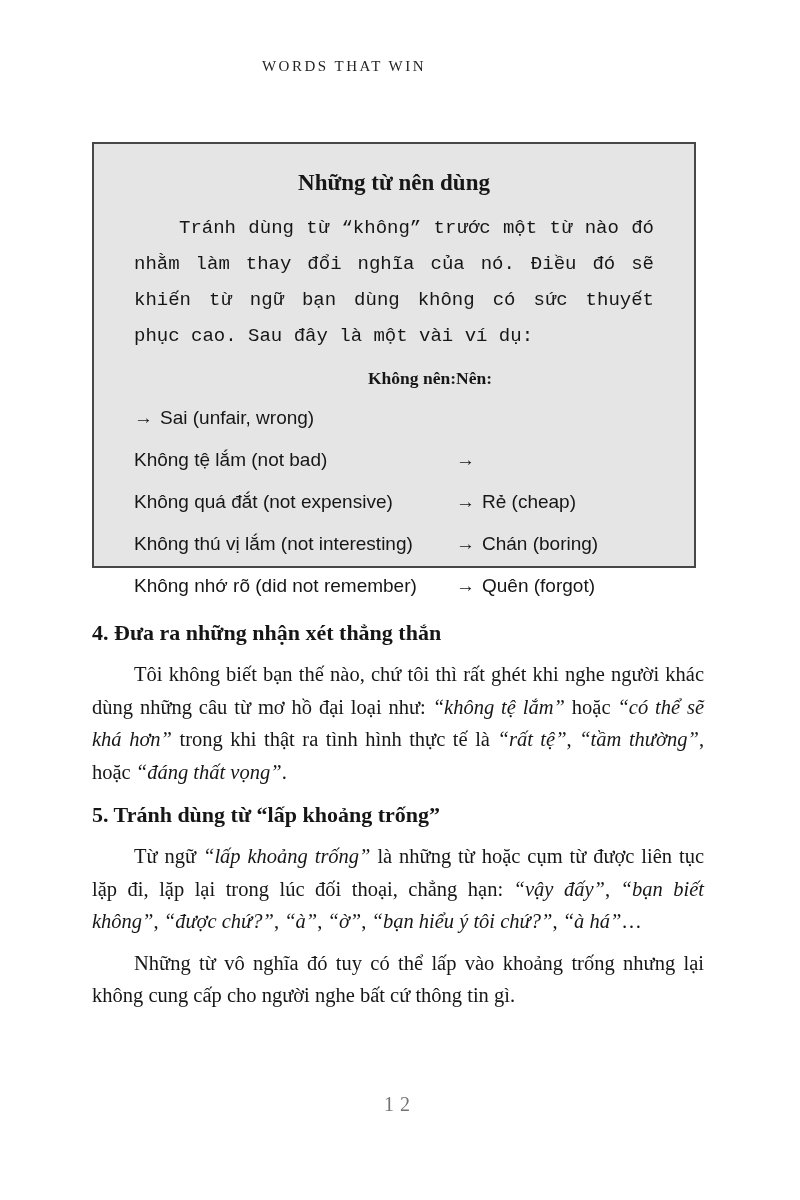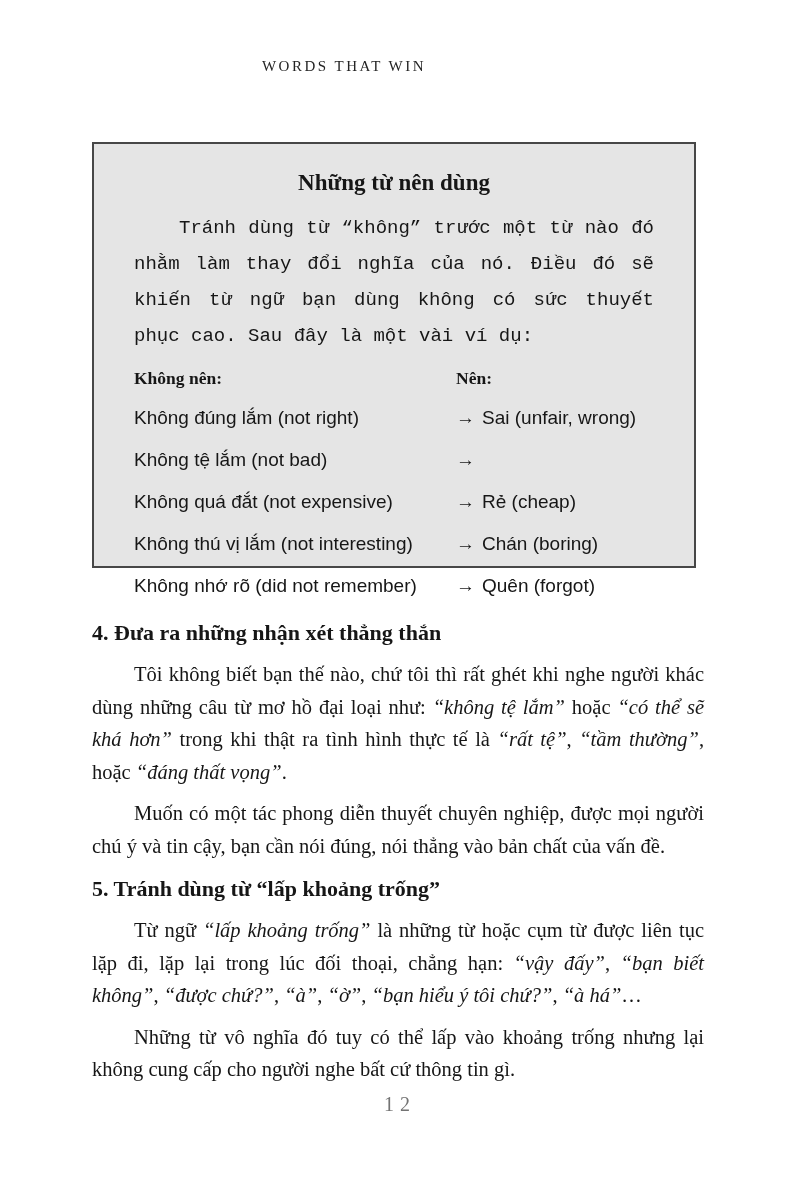--- a/index.html
+++ b/index.html
@@ -26,21 +26,21 @@
   .callout-intro {
     margin-top:14px;
     font-family:Liberation Mono, monospace;
     font-size:19px; line-height:36px;
     text-align:justify; text-indent:45px;
   }
   .cols {
     display:flex; margin-top:14px;
     font-weight:700; font-size:17.5px;
   }
-  .cols .col-left { width:322px; }
+  .cols .col-left { width:322px;text-align:right; }
   .word-rows { margin-top:18px; }
   .word-row {
     display:flex; align-items:baseline;
     font-family:"Liberation Sans", sans-serif;
     font-size:19px; margin-bottom:20px;
   }
   .word-row .avoid { width:322px; padding-right:4px; }
   .word-row .arrow { margin-right:7px; }
   .main {
     position:absolute; top:576px; left:92px; width:612px;margin-top:44px;
@@ -68,21 +68,20 @@
 
 <div class="callout">
   <div class="callout-title">Những từ nên dùng</div>
   <div class="callout-intro">Tránh dùng từ “không” trước một từ nào đó nhằm làm thay đổi nghĩa của nó. Điều đó sẽ khiến từ ngữ bạn dùng không có sức thuyết phục cao. Sau đây là một vài ví dụ:</div>
   <div class="cols">
     <div class="col-left">Không nên:</div>
     <div class="col-right">Nên:</div>
   </div>
   <div class="word-rows">
     <div class="word-row">
-      <div class="avoid">Không đúng lắm (not right)</div>
       <div class="arrow">→</div>
       <div class="use">Sai (unfair, wrong)</div>
     </div>
     <div class="word-row">
       <div class="avoid">Không tệ lắm (not bad)</div>
       <div class="arrow">→</div>
     </div>
     <div class="word-row">
       <div class="avoid">Không quá đắt (not expensive)</div>
       <div class="arrow">→</div>
@@ -97,19 +96,18 @@
       <div class="avoid">Không nhớ rõ (did not remember)</div>
       <div class="arrow">→</div>
       <div class="use">Quên (forgot)</div>
     </div>
   </div>
 </div>
 
 <div class="main">
   <div class="section-heading" style="margin-top:0;">4. Đưa ra những nhận xét thẳng thắn</div>
   <p class="para"><span>Tôi không biết bạn thế nào, chứ tôi thì rất ghét khi nghe người khác dùng những câu từ mơ hồ đại loại như: </span><span class="em">“không tệ lắm”</span><span> hoặc </span><span class="em">“có thể sẽ khá hơn”</span><span> trong khi thật ra tình hình thực tế là </span><span class="em">“rất tệ”</span><span>, </span><span class="em">“tầm thường”</span><span>, hoặc </span><span class="em">“đáng thất vọng”</span><span>.</span></p>
-  <p class="para"><span>Muốn có một tác phong diễn thuyết chuyên nghiệp, được mọi người chú ý và tin cậy, bạn cần nói đúng, nói thẳng vào bản chất của vấn đề.</span></p>
   <div class="section-heading">5. Tránh dùng từ “lấp khoảng trống”</div>
   <p class="para"><span>Từ ngữ </span><span class="em">“lấp khoảng trống”</span><span> là những từ hoặc cụm từ được liên tục lặp đi, lặp lại trong lúc đối thoại, chẳng hạn: </span><span class="em">“vậy đấy”</span><span>, </span><span class="em">“bạn biết không”</span><span>, </span><span class="em">“được chứ?”</span><span>, </span><span class="em">“à”</span><span>, </span><span class="em">“ờ”</span><span>, </span><span class="em">“bạn hiểu ý tôi chứ?”</span><span>, </span><span class="em">“à há”</span><span>…</span></p>
   <p class="para"><span>Những từ vô nghĩa đó tuy có thể lấp vào khoảng trống nhưng lại không cung cấp cho người nghe bất cứ thông tin gì.</span></p>
 </div>
 
 <div class="page-number">12</div>
 
 </body></html>

